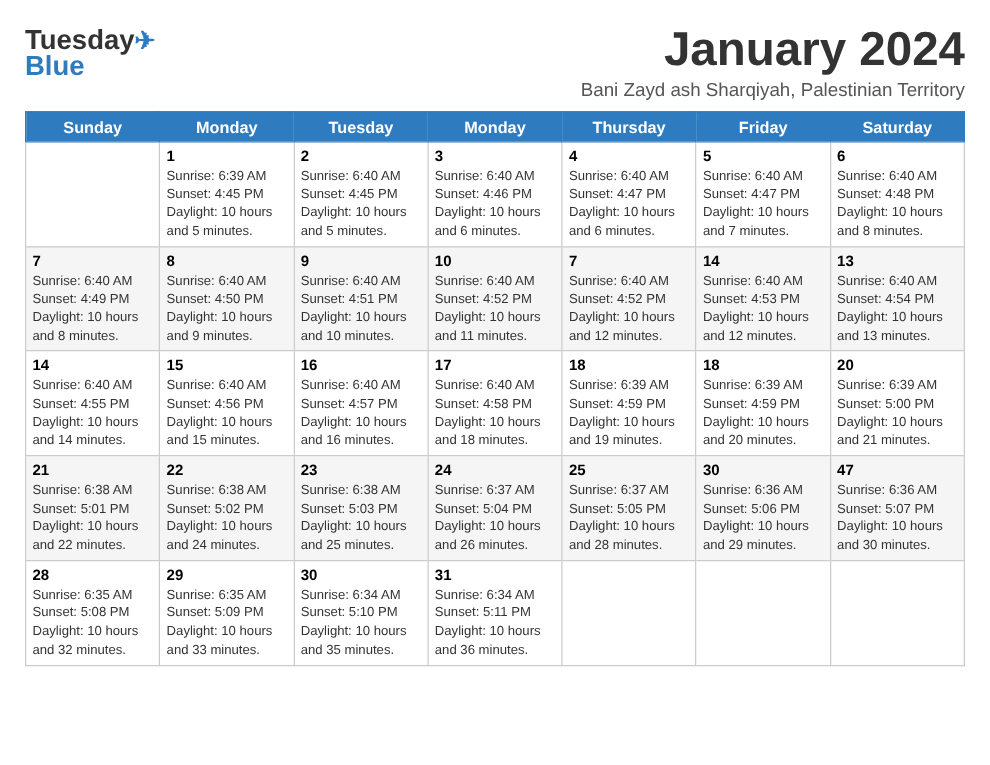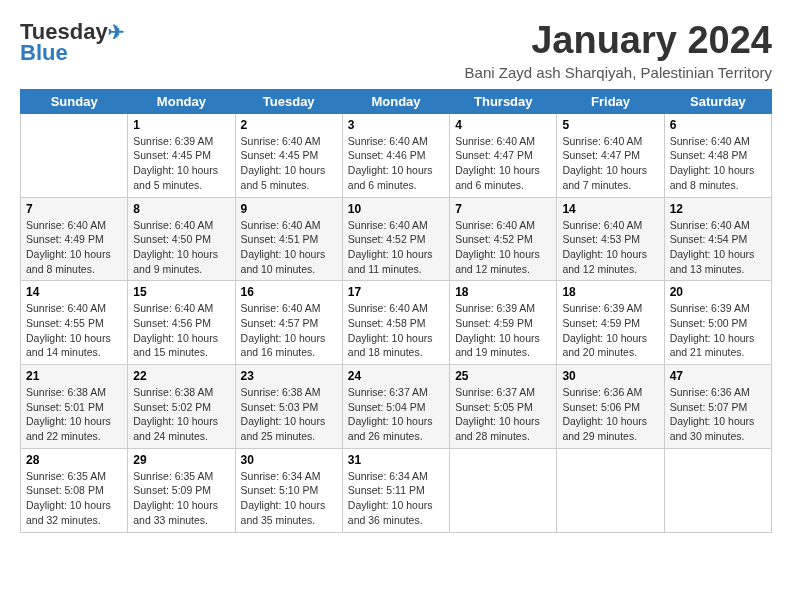--- a/index.html
+++ b/index.html
@@ -154,21 +154,21 @@
         </td>
         <td>
           <span class="day-number">7</span>
           <div class="day-info">Sunrise: 6:40 AM<br>Sunset: 4:52 PM<br>Daylight: 10 hours and 12 minutes.</div>
         </td>
         <td>
           <span class="day-number">14</span>
           <div class="day-info">Sunrise: 6:40 AM<br>Sunset: 4:53 PM<br>Daylight: 10 hours and 12 minutes.</div>
         </td>
         <td>
-          <span class="day-number">12</span>
+          <span class="day-number">13</span>
           <div class="day-info">Sunrise: 6:40 AM<br>Sunset: 4:54 PM<br>Daylight: 10 hours and 13 minutes.</div>
         </td>
       </tr>
       <tr>
         <td>
           <span class="day-number">14</span>
           <div class="day-info">Sunrise: 6:40 AM<br>Sunset: 4:55 PM<br>Daylight: 10 hours and 14 minutes.</div>
         </td>
         <td>
           <span class="day-number">15</span>

